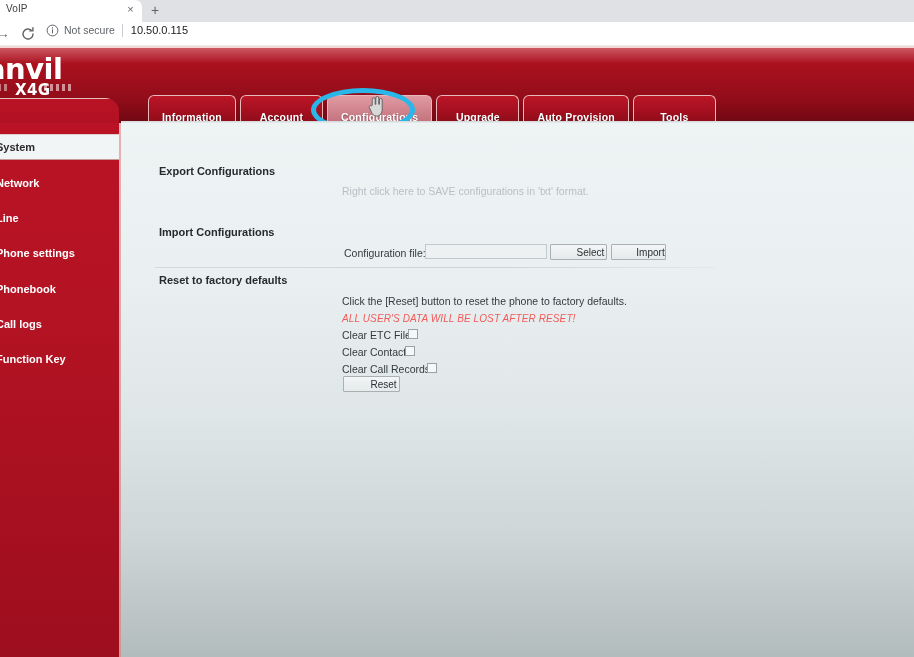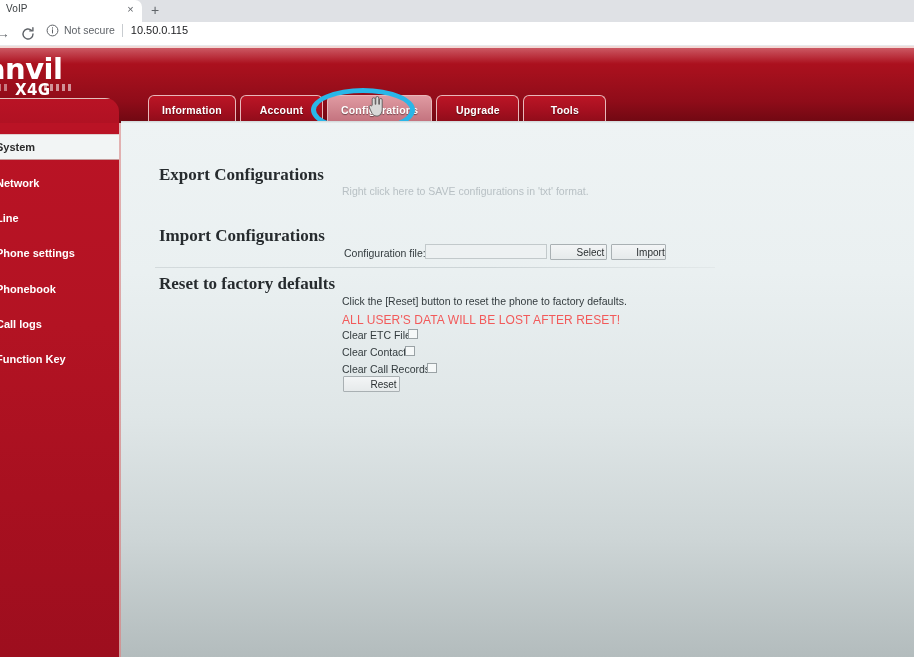--- a/index.html
+++ b/index.html
@@ -121,21 +121,21 @@
   
   .tabs {
     position: absolute; left: 148px; top: 95px; height: 28px;
     display: flex; gap: 4px;
   }
   .navtab {
     position: relative;
     height: 28px;
     padding: 0 13px;
     min-width: 83px;
-    display: flex; align-items: center; justify-content: center;
+    display: flex; align-items: flex-end; justify-content: center;
     background: linear-gradient(180deg, #bb1626 0%, #a81020 48%, #8d0c19 100%);
     border: 1px solid #e8b8ba;
     border-bottom: none;
     border-top-left-radius: 6px; border-top-right-radius: 6px;
     color: #ffffff;
     font-size: 10.5px; font-weight: 700;
     letter-spacing: 0.2px;
     white-space: nowrap;
     cursor: pointer;
     text-shadow: 0 1px 1px rgba(0,0,0,0.45);
@@ -191,37 +191,37 @@
     background: linear-gradient(180deg,
       #eef3f4 0%, #eaf0f1 28%, #dfe6e7 55%, #cdd5d6 78%, #b3bcbd 100%);
   }
   .content-topline {
     position: absolute; left: 121px; top: 121px; width: 793px; height: 2px;
     background: linear-gradient(180deg, #cfd6d7, #e9eff0);
   }
 
   .sec-title {
     position: absolute;
-    font-size: 17px; font-weight: 700; color: #262b2e;
+    font-size: 11px; font-weight: 700; color: #262b2e;
     white-space: nowrap;
-    font-family: Liberation Serif, serif;
   }
   .muted-line {
     position: absolute;
     font-size: 10.5px; color: #b8c0c4; white-space: nowrap;
     cursor: pointer;
   }
   .plain-line {
     position: absolute;
     font-size: 10.5px; color: #333b3e; white-space: nowrap;
   }
   .warn-line {
     position: absolute;
-    font-size: 12px; color: #f25a5a; white-space: nowrap;
+    font-size: 10px; color: #f25a5a; white-space: nowrap;
     letter-spacing: 0.1px;
+    font-style: italic;
   }
   .field-label {
     position: absolute;
     font-size: 10.5px; color: #333b3e; white-space: nowrap;
   }
   .text-input {
     position: absolute;
     height: 15px;
     background: #edf1f2;
     border: 1px solid #c2c9cb;
@@ -308,20 +308,23 @@
     <div class="navtab">
         <span>Account</span>
       </div>
     <div class="navtab active">
         <span>Configurations</span>
       </div>
     <div class="navtab">
         <span>Upgrade</span>
       </div>
     <div class="navtab">
+        <span>Auto Provision</span>
+      </div>
+    <div class="navtab">
         <span>Tools</span>
       </div>
   </div>
 
   <div class="highlight-ellipse"></div>
 
   <div class="cursor-hand">
     <svg width="16" height="22" viewBox="0 0 16 22">
       <path d="M4.2 9.4V3.3a1.5 1.5 0 0 1 3 0v5.0h.6V2.0a1.5 1.5 0 0 1 3 0v6.3h.6V3.9a1.4 1.4 0 0 1 2.8 0v8.9c0 4.1-2.0 7.3-5.3 7.3-3.0 0-4.6-1.7-5.6-4.2L1.4 11.6a1.4 1.4 0 0 1 2.2-1.7z" fill="#d8d8d8" stroke="#5a5a5a" stroke-width="0.9" stroke-linejoin="round"></path>
     </svg>

